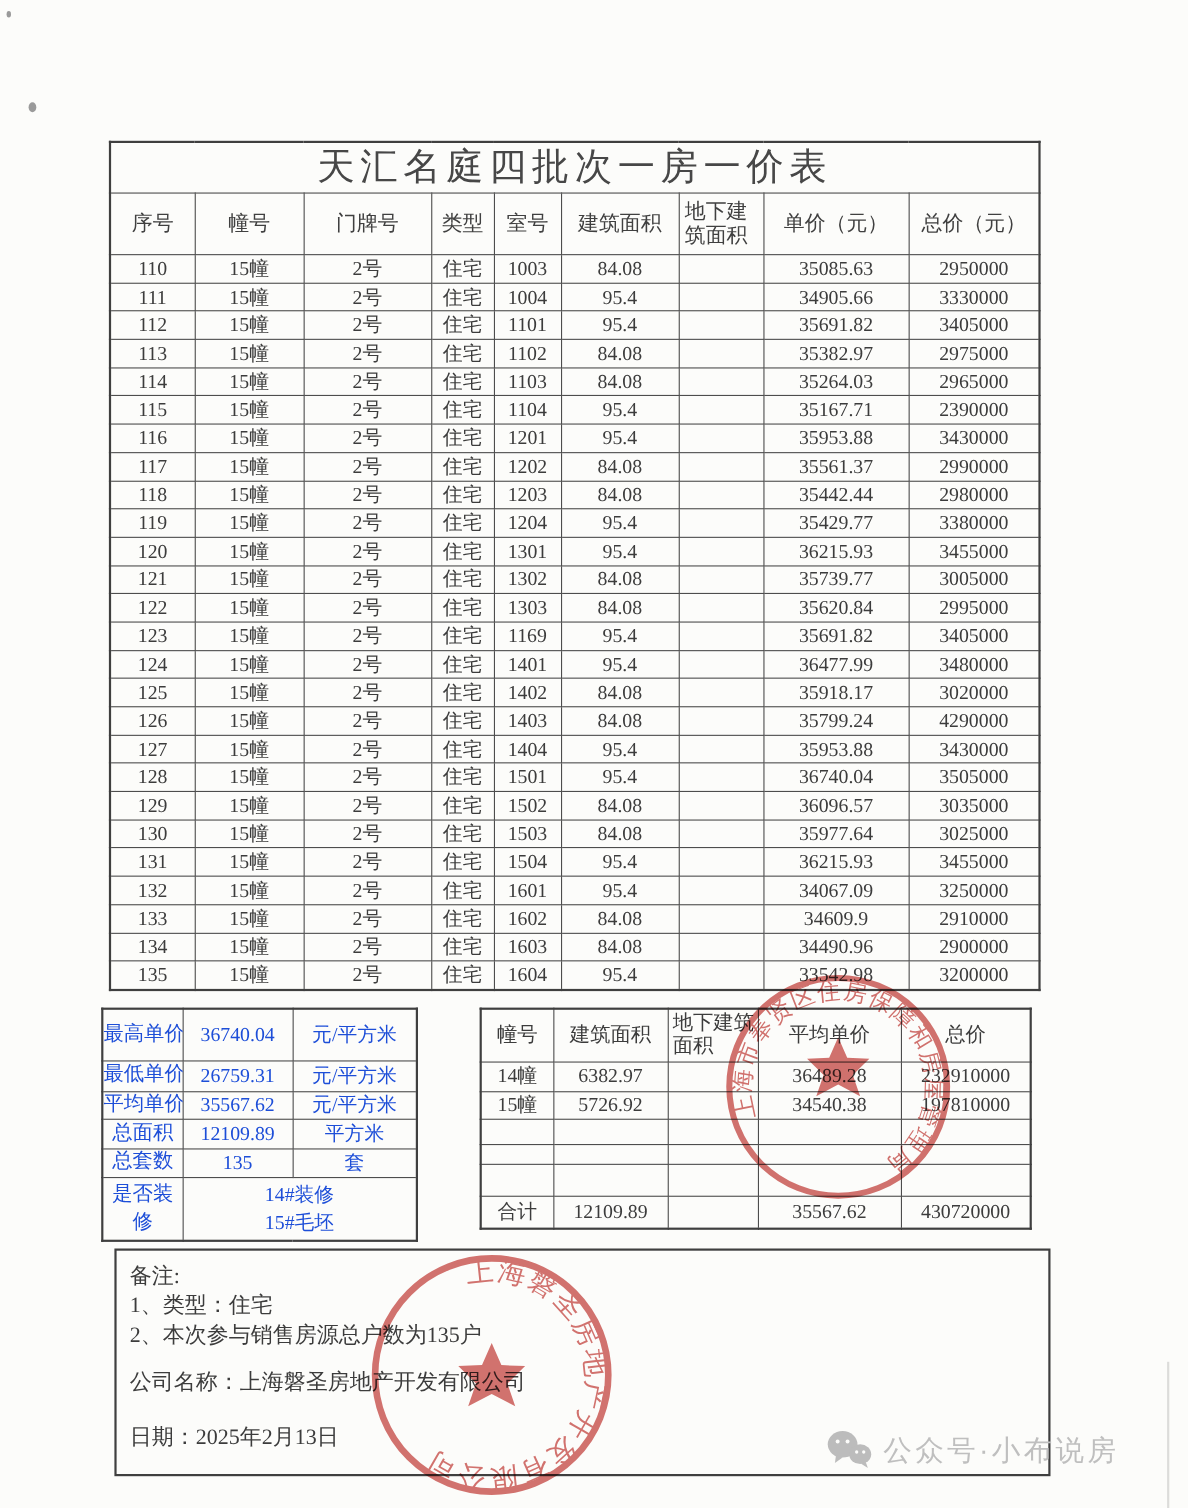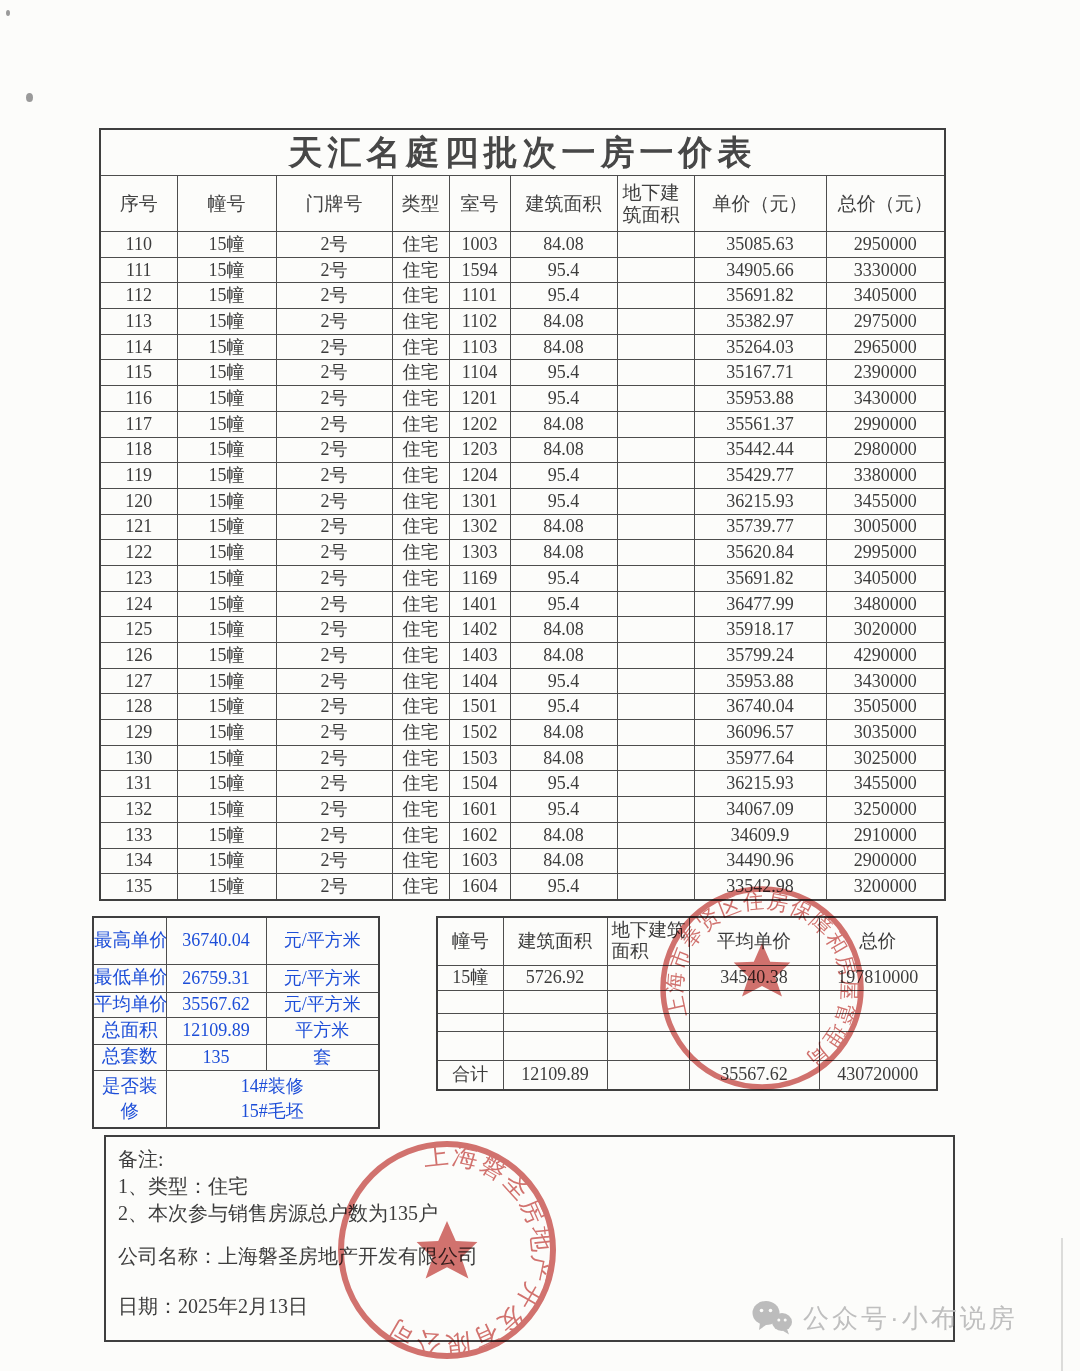--- a/index.html
+++ b/index.html
@@ -10,21 +10,21 @@
     background:#fcfcfa;
     font-family:"Liberation Serif","DejaVu Serif",serif;
     color:#3a3a3a;
     overflow:hidden;
   }
   table{border-collapse:collapse;table-layout:fixed;}
   td,th{border:1.8px solid #4d4d4d;padding:0;text-align:center;vertical-align:middle;
         font-weight:normal;line-height:1.05;overflow:hidden;white-space:nowrap;}
   
   .main-table{position:absolute;left:99px;top:128px;width:845px;border:2.5px solid #3f3f3f;}
-  .main-table .title-cell{height:45px;font-size:34px;letter-spacing:5px;color:#474747;font-weight:700;}
+  .main-table .title-cell{height:45px;font-size:34px;letter-spacing:5px;color:#474747;font-weight:400;}
   .main-table thead th{height:55px;font-size:19px;color:#404040;}
   .main-table thead th.wrap{white-space:normal;text-align:left;padding-left:5px;line-height:1.15;}
   .main-table tbody td{height:24.7px;font-size:18px;color:#3c3c3c;}
   
   .sum-left{position:absolute;left:92px;top:916px;width:286px;border:2.2px solid #3f3f3f;}
   .sum-left td{font-size:18px;color:#1d4ed8;}
   .sum-left td.lbl{font-size:18.5px;}
   .sum-left .reno td{white-space:normal;line-height:1.35;}
   .sum-right{position:absolute;left:436px;top:916px;width:500px;border:2.2px solid #3f3f3f;}
   .sum-right td{font-size:18px;color:#3c3c3c;}
@@ -91,21 +91,21 @@
           <td>84.08</td>
           <td></td>
           <td>35085.63</td>
           <td>2950000</td>
         </tr>
         <tr>
           <td>111</td>
           <td>15幢</td>
           <td>2号</td>
           <td>住宅</td>
-          <td>1594</td>
+          <td>1004</td>
           <td>95.4</td>
           <td></td>
           <td>34905.66</td>
           <td>3330000</td>
         </tr>
         <tr>
           <td>112</td>
           <td>15幢</td>
           <td>2号</td>
           <td>住宅</td>
@@ -422,20 +422,27 @@
         <col style="width:118px">
       </colgroup>
     <tbody>
         <tr class="hdr" style="height:48px">
       <td>幢号</td>
       <td>建筑面积</td>
       <td class="wrap">地下建筑面积</td>
       <td>平均单价</td>
       <td>总价</td>
     </tr>
+    <tr style="height:27px">
+      <td>14幢</td>
+      <td>6382.97</td>
+      <td></td>
+      <td>36489.28</td>
+      <td>232910000</td>
+    </tr>
     <tr style="height:25px">
       <td>15幢</td>
       <td>5726.92</td>
       <td></td>
       <td>34540.38</td>
       <td>197810000</td>
     </tr>
     <tr style="height:23px">
           <td></td>
           <td></td>

